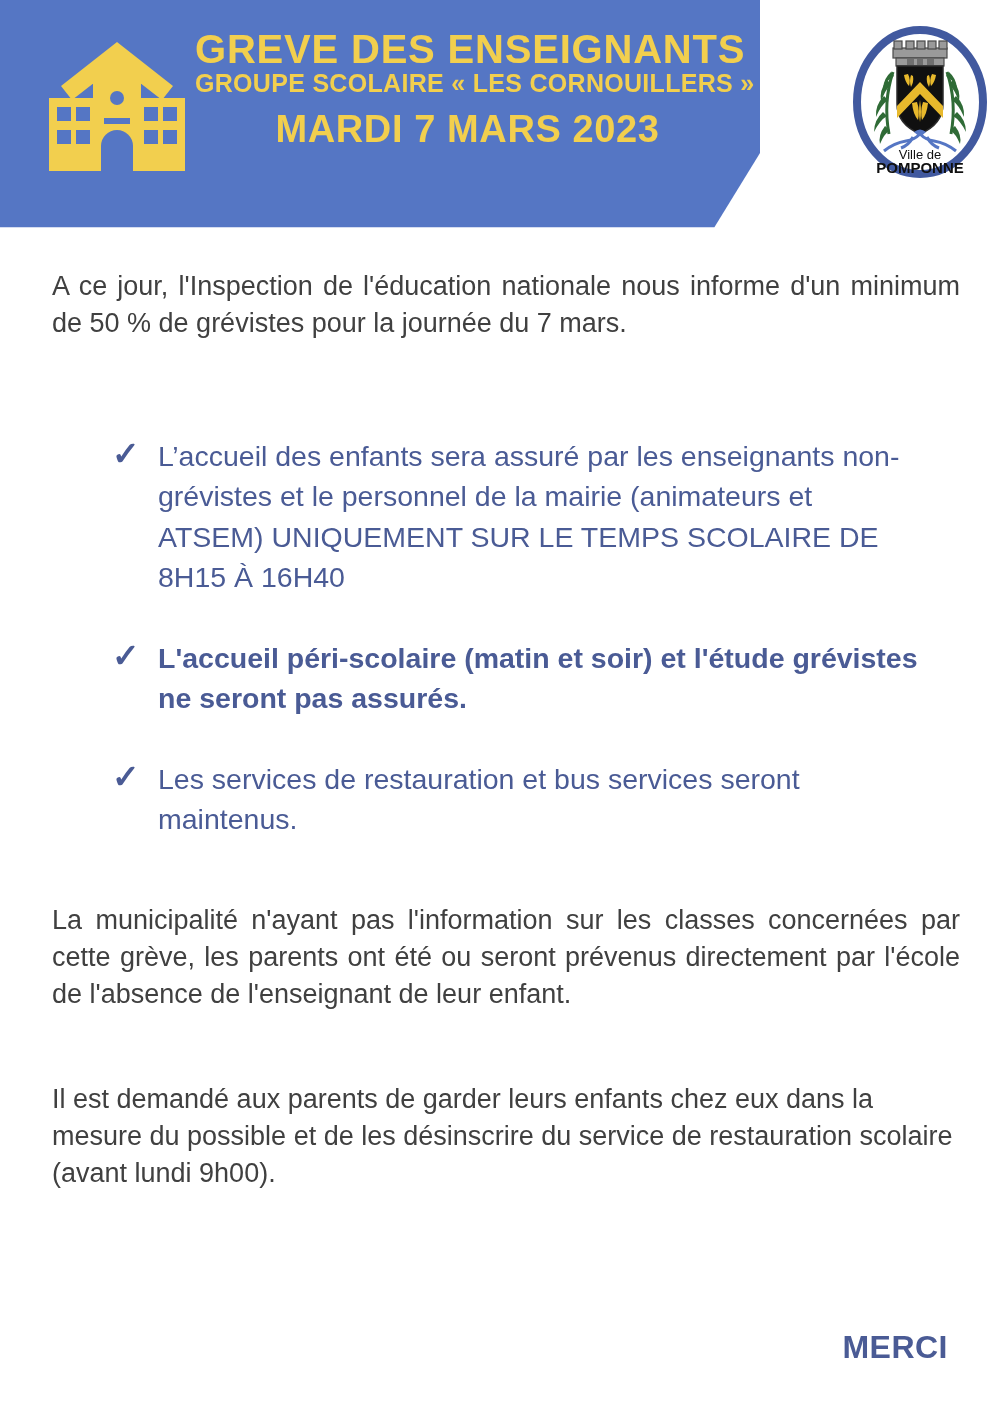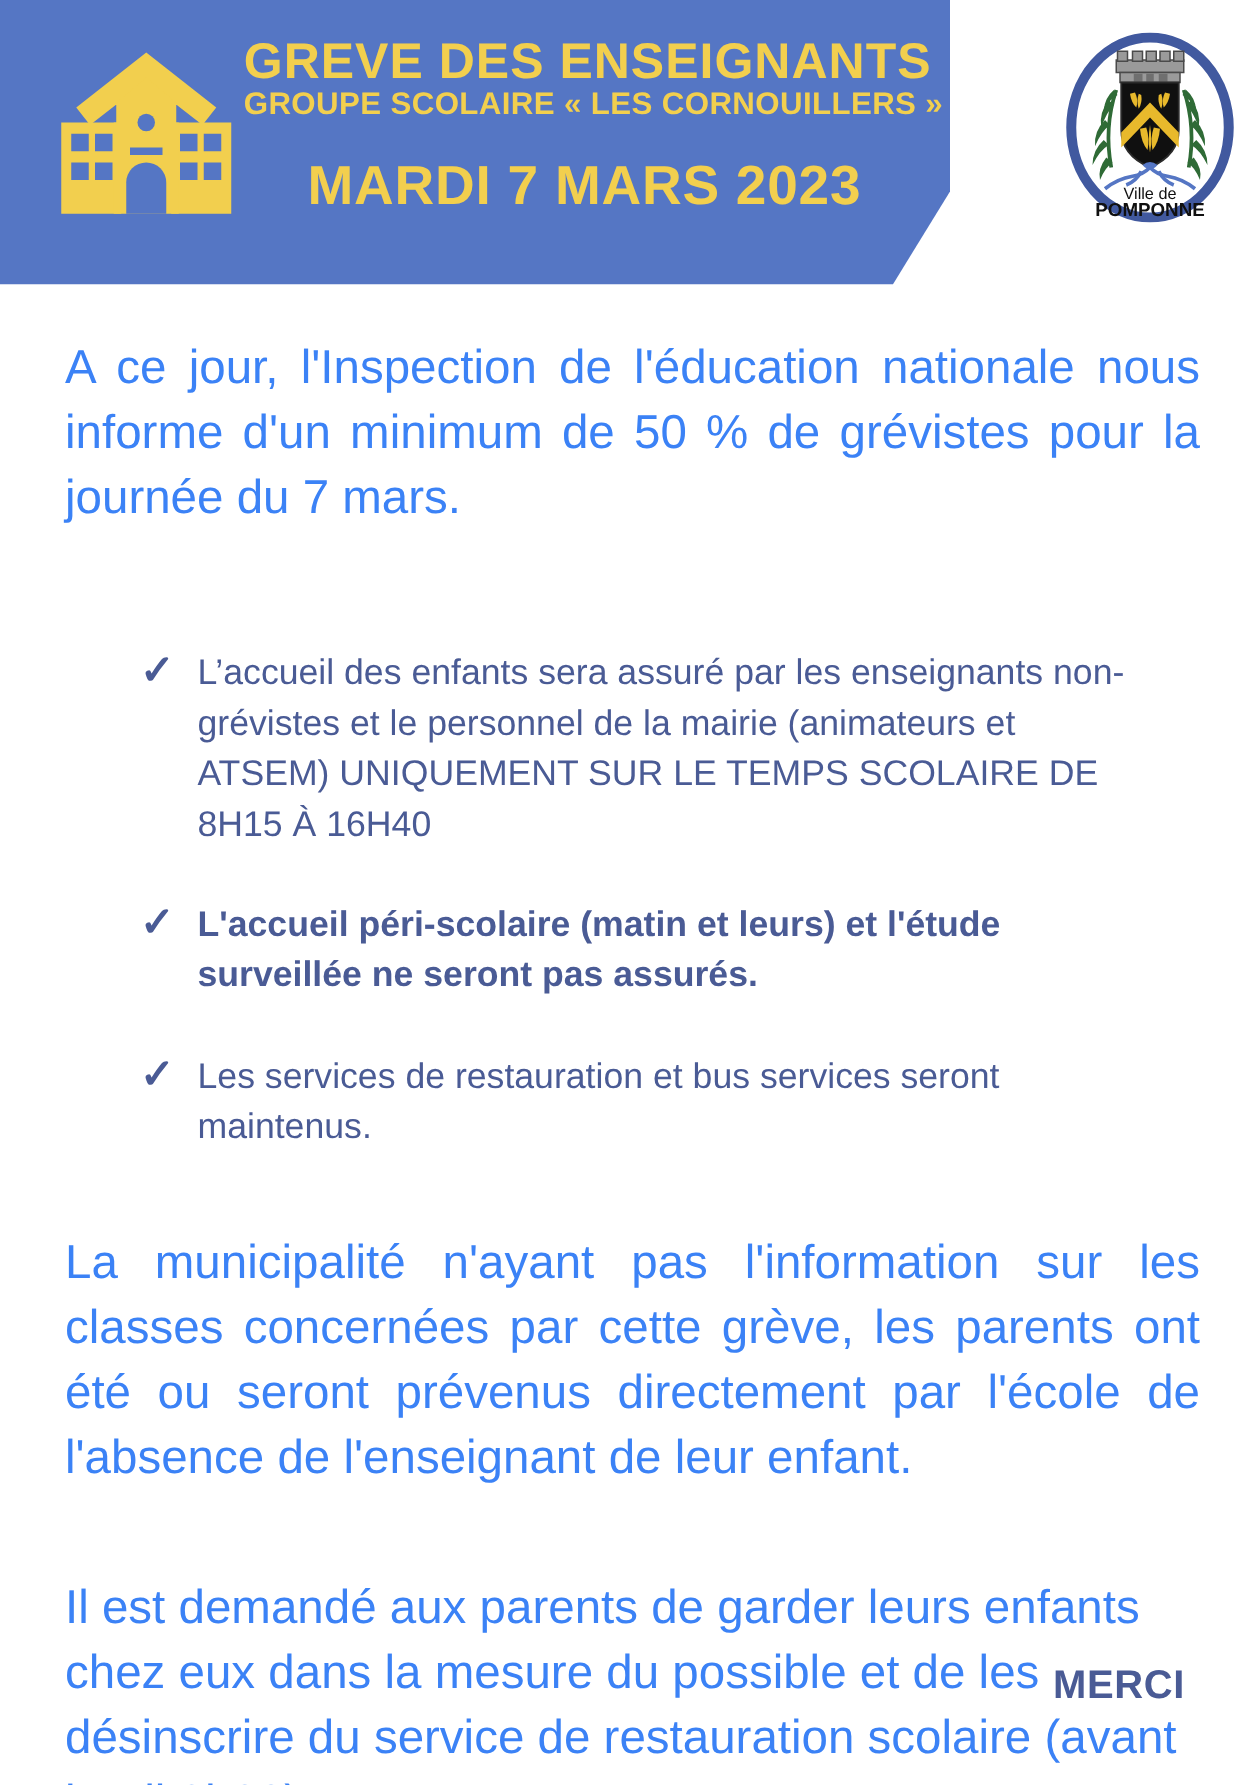--- a/index.html
+++ b/index.html
@@ -61,24 +61,24 @@
   .title-sub {
     color: #f2cf4e;
     font-size: 25px;
     font-weight: bold;
     letter-spacing: 0.3px;
     line-height: 1.05;
     white-space: nowrap;
   }
   .title-date {
     color: #f2cf4e;
-    font-size: 44px;
+    font-size: 38px;
     font-weight: bold;
     letter-spacing: 0.6px;
-    margin-top: 30px;
+    margin-top: 14px;
     line-height: 1.05;
     white-space: nowrap;
   }
 
   .city-logo {
     position: absolute;
     left: 851px;
     top: 26px;
     width: 138px;
     height: 152px;
@@ -87,24 +87,24 @@
   
   .content {
     position: absolute;
     left: 52px;
     top: 268px;
     width: 908px;
     color: #4a5b95;
   }
   p.para {
     margin: 0;
-    font-size: 38px;
+    font-size: 27px;
     line-height: 1.37;
     text-align: justify;
-    color: #3b82f6;
+    color: #404040;
     font-weight: 400;
   }
   p.para.nojust { text-align: left; margin-top: 36px; }
   .gap-sm { height: 32px; }
   .gap-lg { height: 62px; }
 
   b, strong { font-weight: normal; }
 
   
   .checklist {
@@ -272,21 +272,21 @@
 
   <div class="checklist">
 
     <div class="check-item">
       <span class="check-mark">✓</span>
       <span><b>L’accueil des enfants sera assuré</b><span> par les enseignants non-grévistes et le personnel de la mairie (animateurs et ATSEM) </span><b>UNIQUEMENT SUR LE TEMPS SCOLAIRE DE 8H15 À 16H40</b></span>
     </div>
 
     <div class="check-item bold-all">
       <span class="check-mark">✓</span>
-      <span>L'accueil péri-scolaire (matin et leurs) et l'étude surveillée ne seront pas assurés.</span>
+      <span>L'accueil péri-scolaire (matin et soir) et l'étude grévistes ne seront pas assurés.</span>
     </div>
 
     <div class="check-item">
       <span class="check-mark">✓</span>
       <span><span>Les services de </span><b>restauration</b><span> et </span><b>bus services</b><span> seront </span><b>maintenus</b><span>.</span></span>
     </div>
 
   </div>
 
   <div class="gap-lg"></div>

